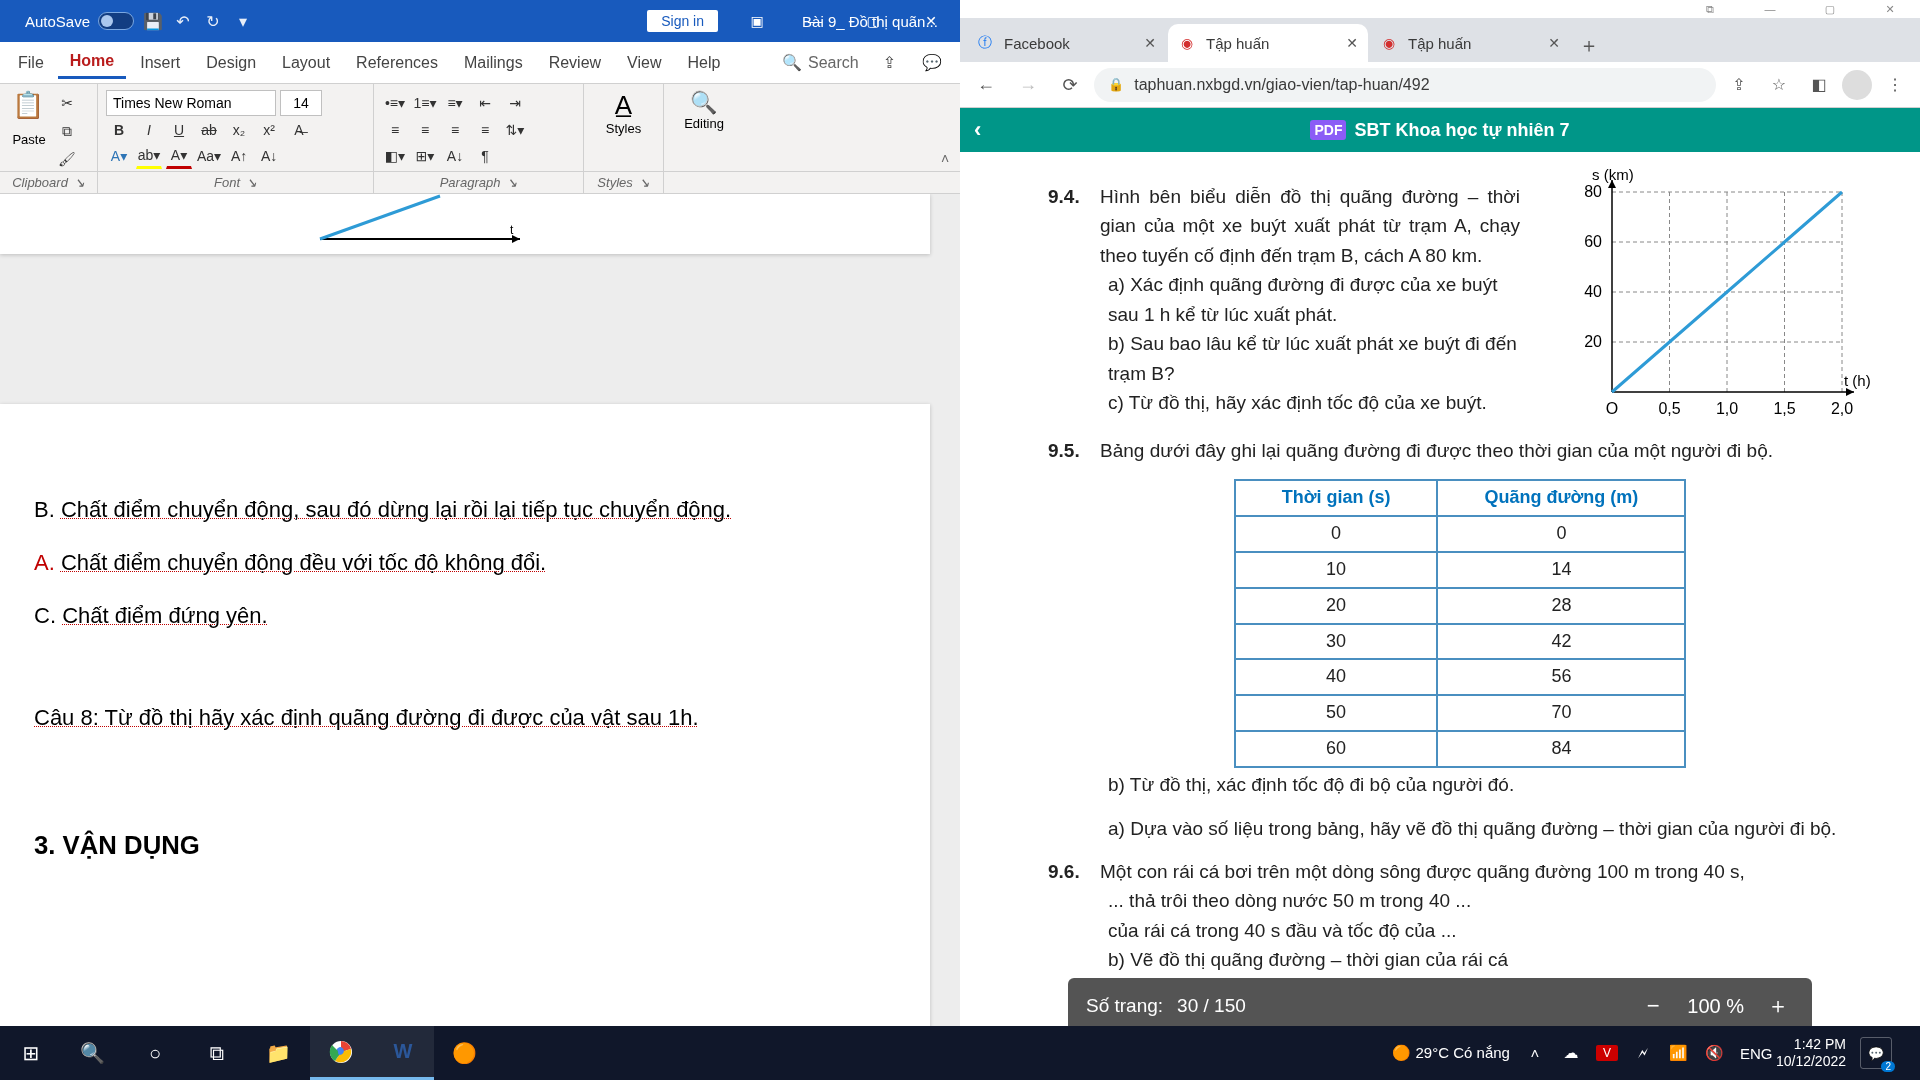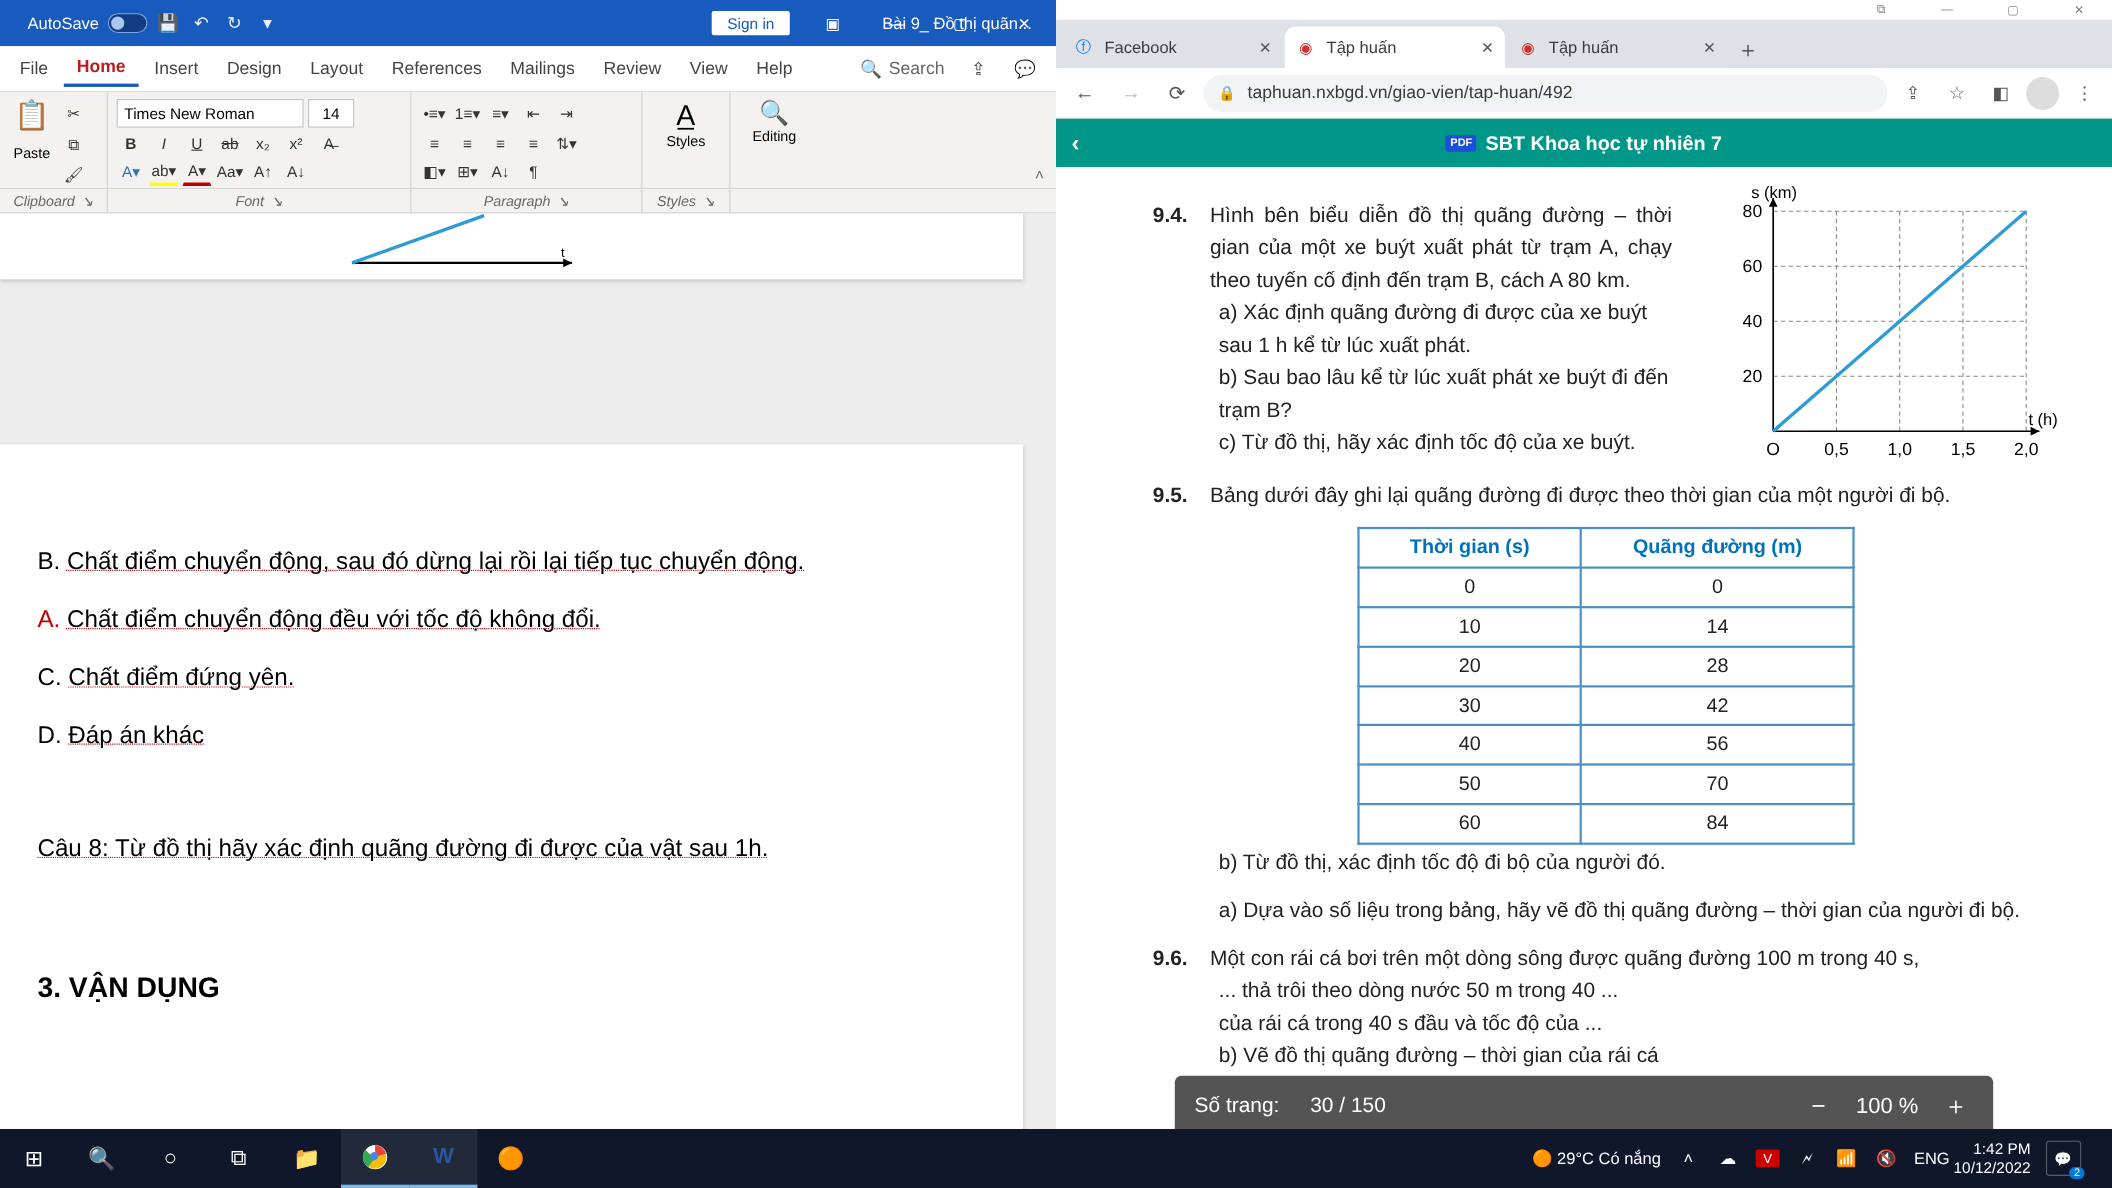--- a/index.html
+++ b/index.html
@@ -65,35 +65,35 @@
 .addr-bar { height: 46px; background: #fff; border-bottom: 1px solid #d0d0d0; display: flex; align-items: center; padding: 0 8px; gap: 6px; }
 .nav-btn { width: 36px; height: 36px; display: flex; align-items: center; justify-content: center; font-size: 18px; color: #555; border-radius: 50%; }
 .url-box { flex: 1; height: 34px; background: #f1f3f4; border-radius: 17px; display: flex; align-items: center; padding: 0 14px; font-size: 16px; color: #3a3a3a; gap: 10px; }
 .url-box .lock { font-size: 13px; color: #5f6368; }
 .addr-right { display: flex; align-items: center; gap: 6px; }
 .ext-btn { width: 34px; height: 34px; display: flex; align-items: center; justify-content: center; font-size: 16px; color: #555; }
 .avatar { width: 30px; height: 30px; border-radius: 50%; background: #ddd; }
 
 .site-banner { height: 44px; background: #009688; color: #fff; display: flex; align-items: center; justify-content: center; font-size: 18px; font-weight: 600; position: relative; }
 .site-banner .back { position: absolute; left: 14px; font-size: 22px; }
-.site-banner .pdf-badge { background: #1d4ed8; font-size: 10px; padding: 2px 4px; border-radius: 3px; margin-right: 8px; }
+.site-banner .pdf-badge { background: #8b5cf6; font-size: 14px; padding: 2px 4px; border-radius: 3px; margin-right: 8px; }
 
 .content { flex: 1; background: #fff; overflow: hidden; position: relative; padding: 18px 48px 0 88px; font-size: 19px; color: #222; line-height: 1.55; }
 .content .q { display: flex; gap: 8px; margin-top: 12px; }
 .content .qnum { font-weight: 700; min-width: 44px; }
 .content .qtext { flex: 1; text-align: justify; }
 .content .sub { padding-left: 60px; }
 .content .chart-box { position: absolute; right: 48px; top: 10px; width: 310px; height: 250px; }
 
 .data-table { margin: 14px auto 2px; border-collapse: collapse; font-size: 18px; }
 .data-table th, .data-table td { border: 2px solid #4a8fc0; padding: 3px 46px; text-align: center; }
 .data-table th { color: #0072bc; font-weight: 700; }
 .watermark { position: absolute; left: 50%; top: 430px; transform: translate(-50%,0); width: 330px; height: 330px; border-radius: 50%; background: radial-gradient(circle, rgba(0,0,0,.06) 55%, transparent 60%); z-index: -1; }
 
-.page-toast { position: absolute; left: 108px; bottom: 46px; right: 108px; height: 56px; background: rgba(60,60,60,.88); border-radius: 6px; color: #fff; display: flex; align-items: center; padding: 0 18px; font-size: 19px; gap: 28px; }
+.page-toast { position: absolute; left: 108px; bottom: 46px; right: 108px; height: 56px; background: rgba(60,60,60,.88); border-radius: 6px; color: #fff; display: flex; align-items: center; padding: 0 18px; font-size: 19px; gap: 14px; }
 .page-toast .zoom-ctrls { margin-left: auto; display: flex; align-items: center; gap: 18px; font-size: 20px; }
 .zoom-btn { width: 32px; height: 32px; border-radius: 50%; display: flex; align-items: center; justify-content: center; font-size: 22px; }
 
 
 .taskbar { position: fixed; left: 0; bottom: 0; width: 1920px; height: 54px; background: #10172a; display: flex; align-items: center; color: #fff; font-size: 15px; z-index: 50; }
 .tb-left { display: flex; align-items: center; gap: 0; }
 .tb-btn { width: 62px; height: 54px; display: flex; align-items: center; justify-content: center; font-size: 20px; }
 .tb-btn.active { border-bottom: 3px solid #76b9ed; background: rgba(255,255,255,.08); }
 .tb-right { margin-left: auto; display: flex; align-items: center; gap: 14px; padding-right: 28px; }
 .tray-icn { width: 22px; text-align: center; font-size: 15px; }
@@ -252,21 +252,20 @@
         <line x1="10" y1="45" x2="210" y2="45" stroke="#000" stroke-width="2"></line>
         <polygon points="210,45 202,41 202,49" fill="#000"></polygon>
         <line x1="10" y1="45" x2="130" y2="2" stroke="#2e9bd6" stroke-width="3"></line>
         <text x="200" y="40" font-size="12">t</text>
       </svg>
     </div>
     <div class="page-main">
       <p><span>B.</span> <span class="uline">Chất điểm chuyển động, sau đó dừng lại rồi lại tiếp tục chuyển động.</span></p>
       <p><span class="opt-a">A.</span> <span class="uline">Chất điểm chuyển động đều với tốc độ không đổi.</span></p>
       <p><span>C.</span> <span class="uline">Chất điểm đứng yên.</span></p>
-      <p><span>D.</span> <span class="uline">Đáp án khác</span></p>
       <p style="margin-top:50px;"><span class="uline">Câu 8: Từ đồ thị hãy xác định quãng đường đi được của vật sau 1h.</span></p>
       <h3>3. VẬN DỤNG</h3>
     </div>
   </div>
 
   <div class="status-bar">
     <span>Page 8 of 11</span>
     <span>1214 words</span>
     <span>📖</span>
     <div class="right">

